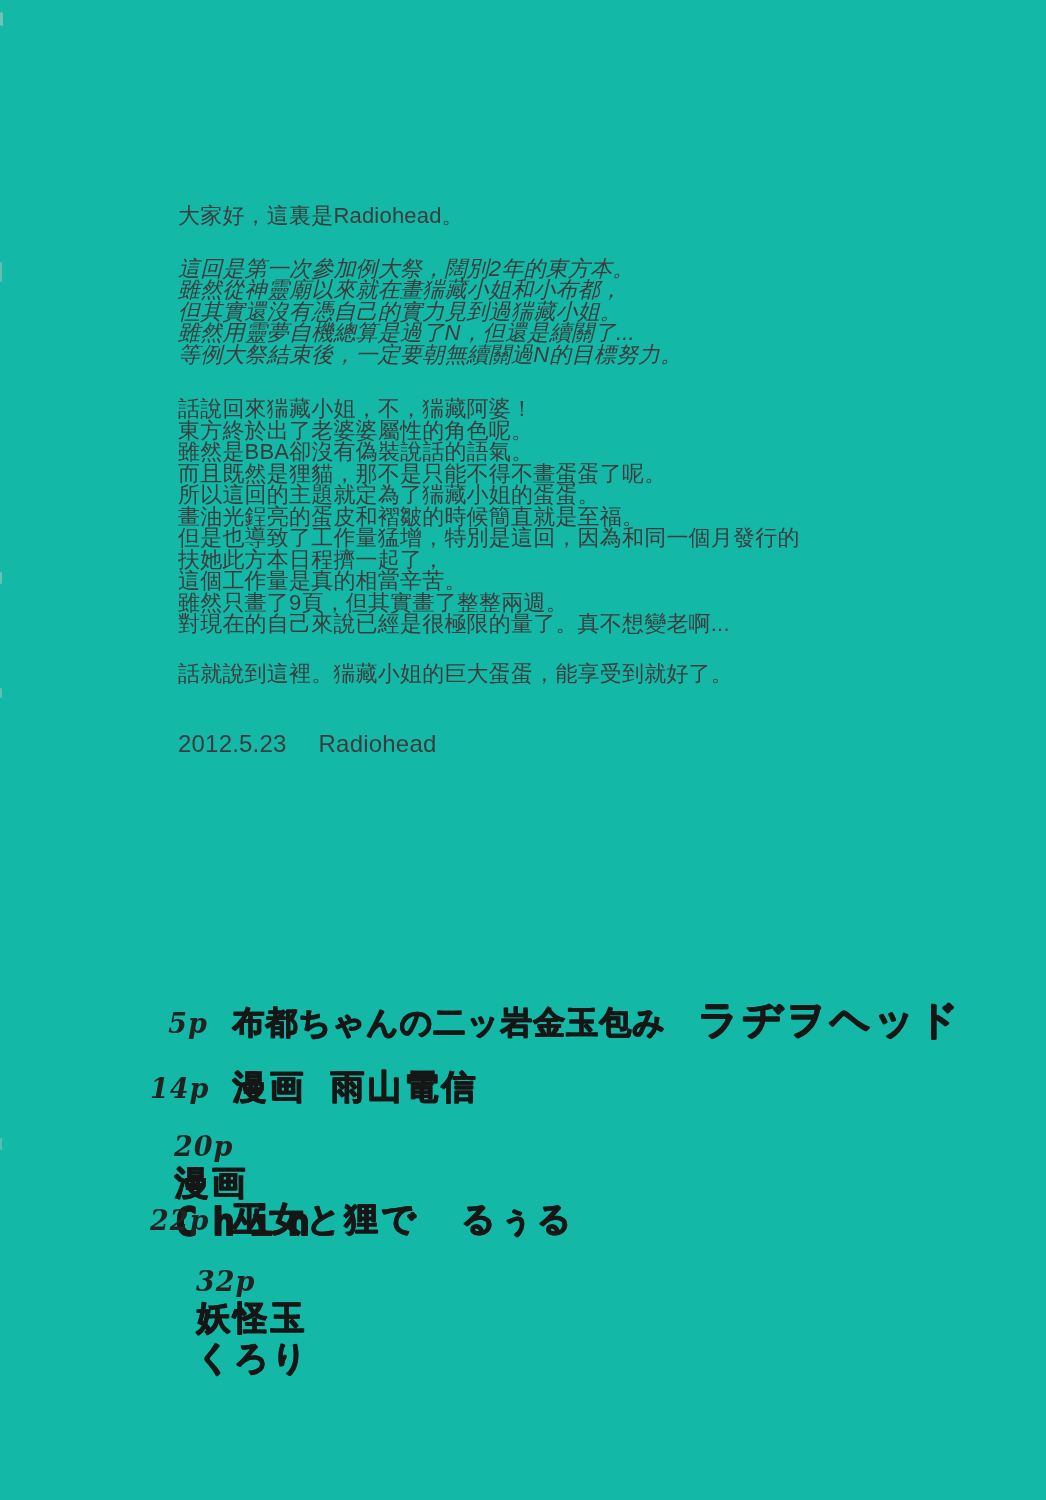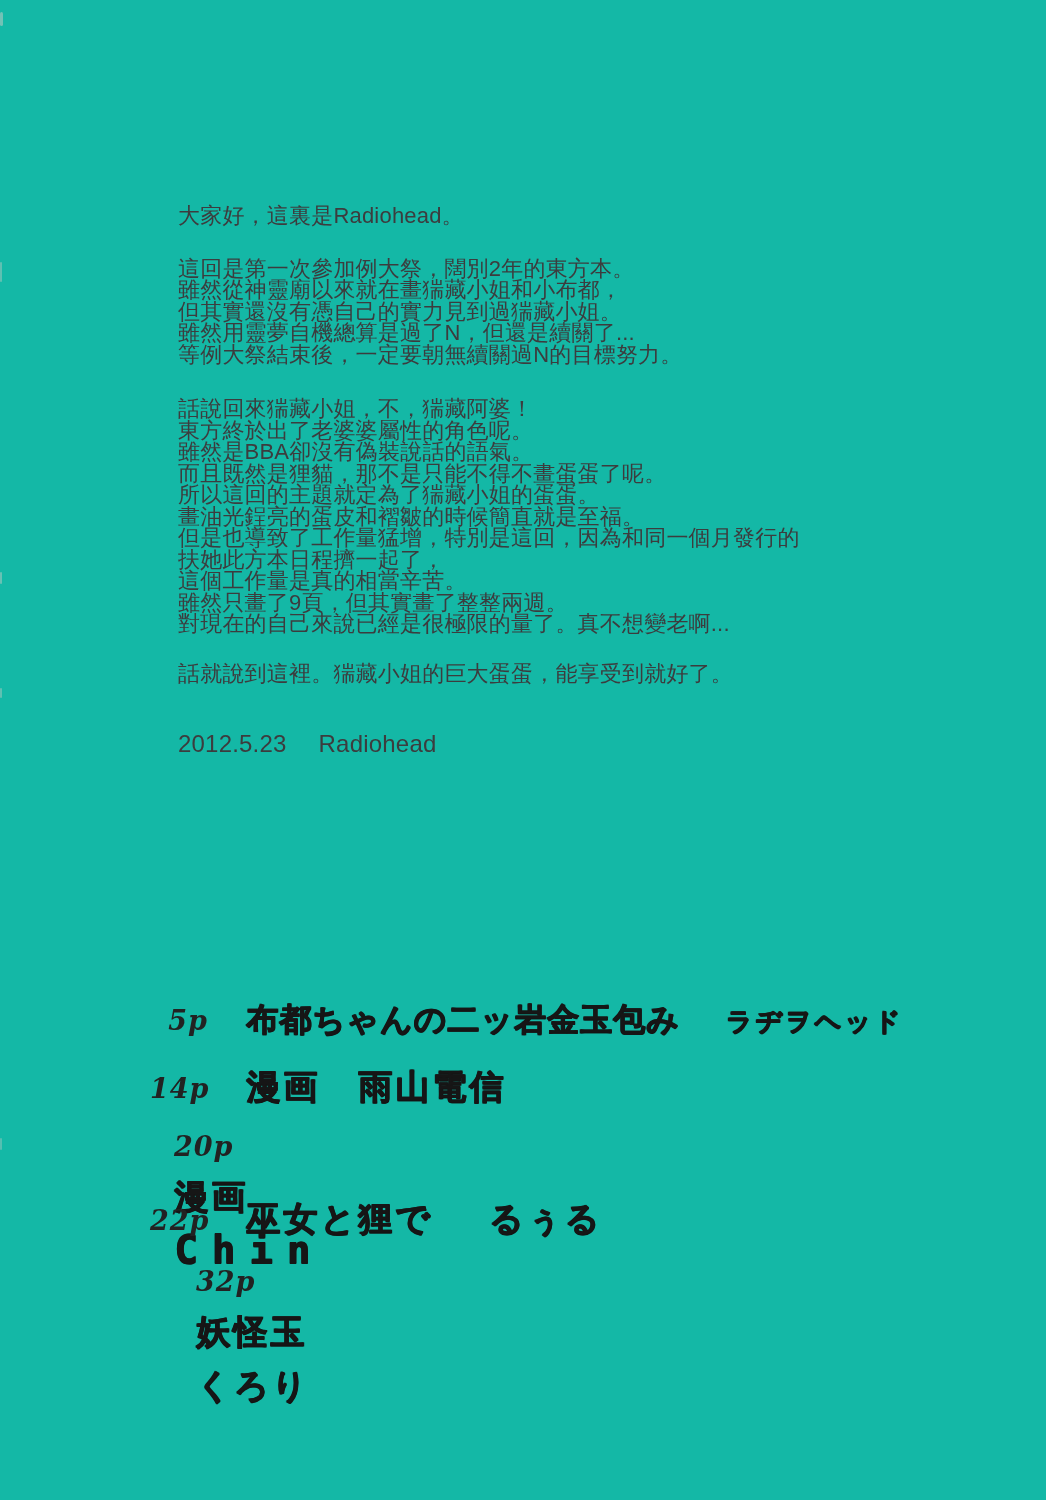--- a/index.html
+++ b/index.html
@@ -26,40 +26,39 @@
     color: #3c3c3e;
     font-size: 22px;
     line-height: 21.5px;
     letter-spacing: 0.2px;
   }
   .afterword p {
     margin: 0;
     white-space: pre-line;
   }
   .greeting   { margin-bottom: 31px !important; }
-  .para-main  { margin-bottom: 33px !important; }
+  .para-main  { margin-bottom: 33px !important; font-style: italic; }
   .para-theme { margin-bottom: 28px !important; }
   .para-close { margin-bottom: 18px !important; }
   .signature {
     margin: 0;
     font-size: 24px;
     line-height: 28px;
     color: #3c3c3e;
   }
   .sig-author { margin-left: 32px; }
 
   
   .toc-row {
     position: absolute;
     left: 150px;
     display: flex;
     align-items: baseline;
     color: #161616;
     white-space: nowrap;
-    gap: 14px;
   }
   .toc-row-1 { top: 999px; }
   .toc-row-2 { top: 1066px; }
   .toc-row-3 { top: 1131px; flex-direction: column; }
   .toc-row-4 { top: 1198px; }
   .toc-row-5 { top: 1266px; flex-direction: column; }
 
   .toc-page {
     display: inline-block;
     width: 58px;
@@ -76,21 +75,21 @@
     font-size: 34px;
     line-height: 40px;
     letter-spacing: 3px;
     
     text-shadow: 1px 0 0 currentColor, 0 1px 0 currentColor, 1px 1px 0 currentColor;
   }
   .toc-title  { margin-left: 24px; }
   .toc-artist { margin-left: 24px; }
 
   .toc-row-1 .toc-title  { font-size: 32px; letter-spacing: 1px; }
-  .toc-row-1 .toc-artist { margin-left: 32px; font-size: 26px; }
+  .toc-row-1 .toc-artist { margin-left: 32px; font-size: 40px; }
   .toc-row-3 .toc-artist {
     font-family: "DejaVu Sans Mono", monospace;
     letter-spacing: 14px;
     font-size: 39px;
   }
   .toc-row-4 .toc-artist { margin-left: 42px; }
   .toc-row-5 .toc-artist { margin-left: 46px; }
 
   
   .scan-edge-right {

